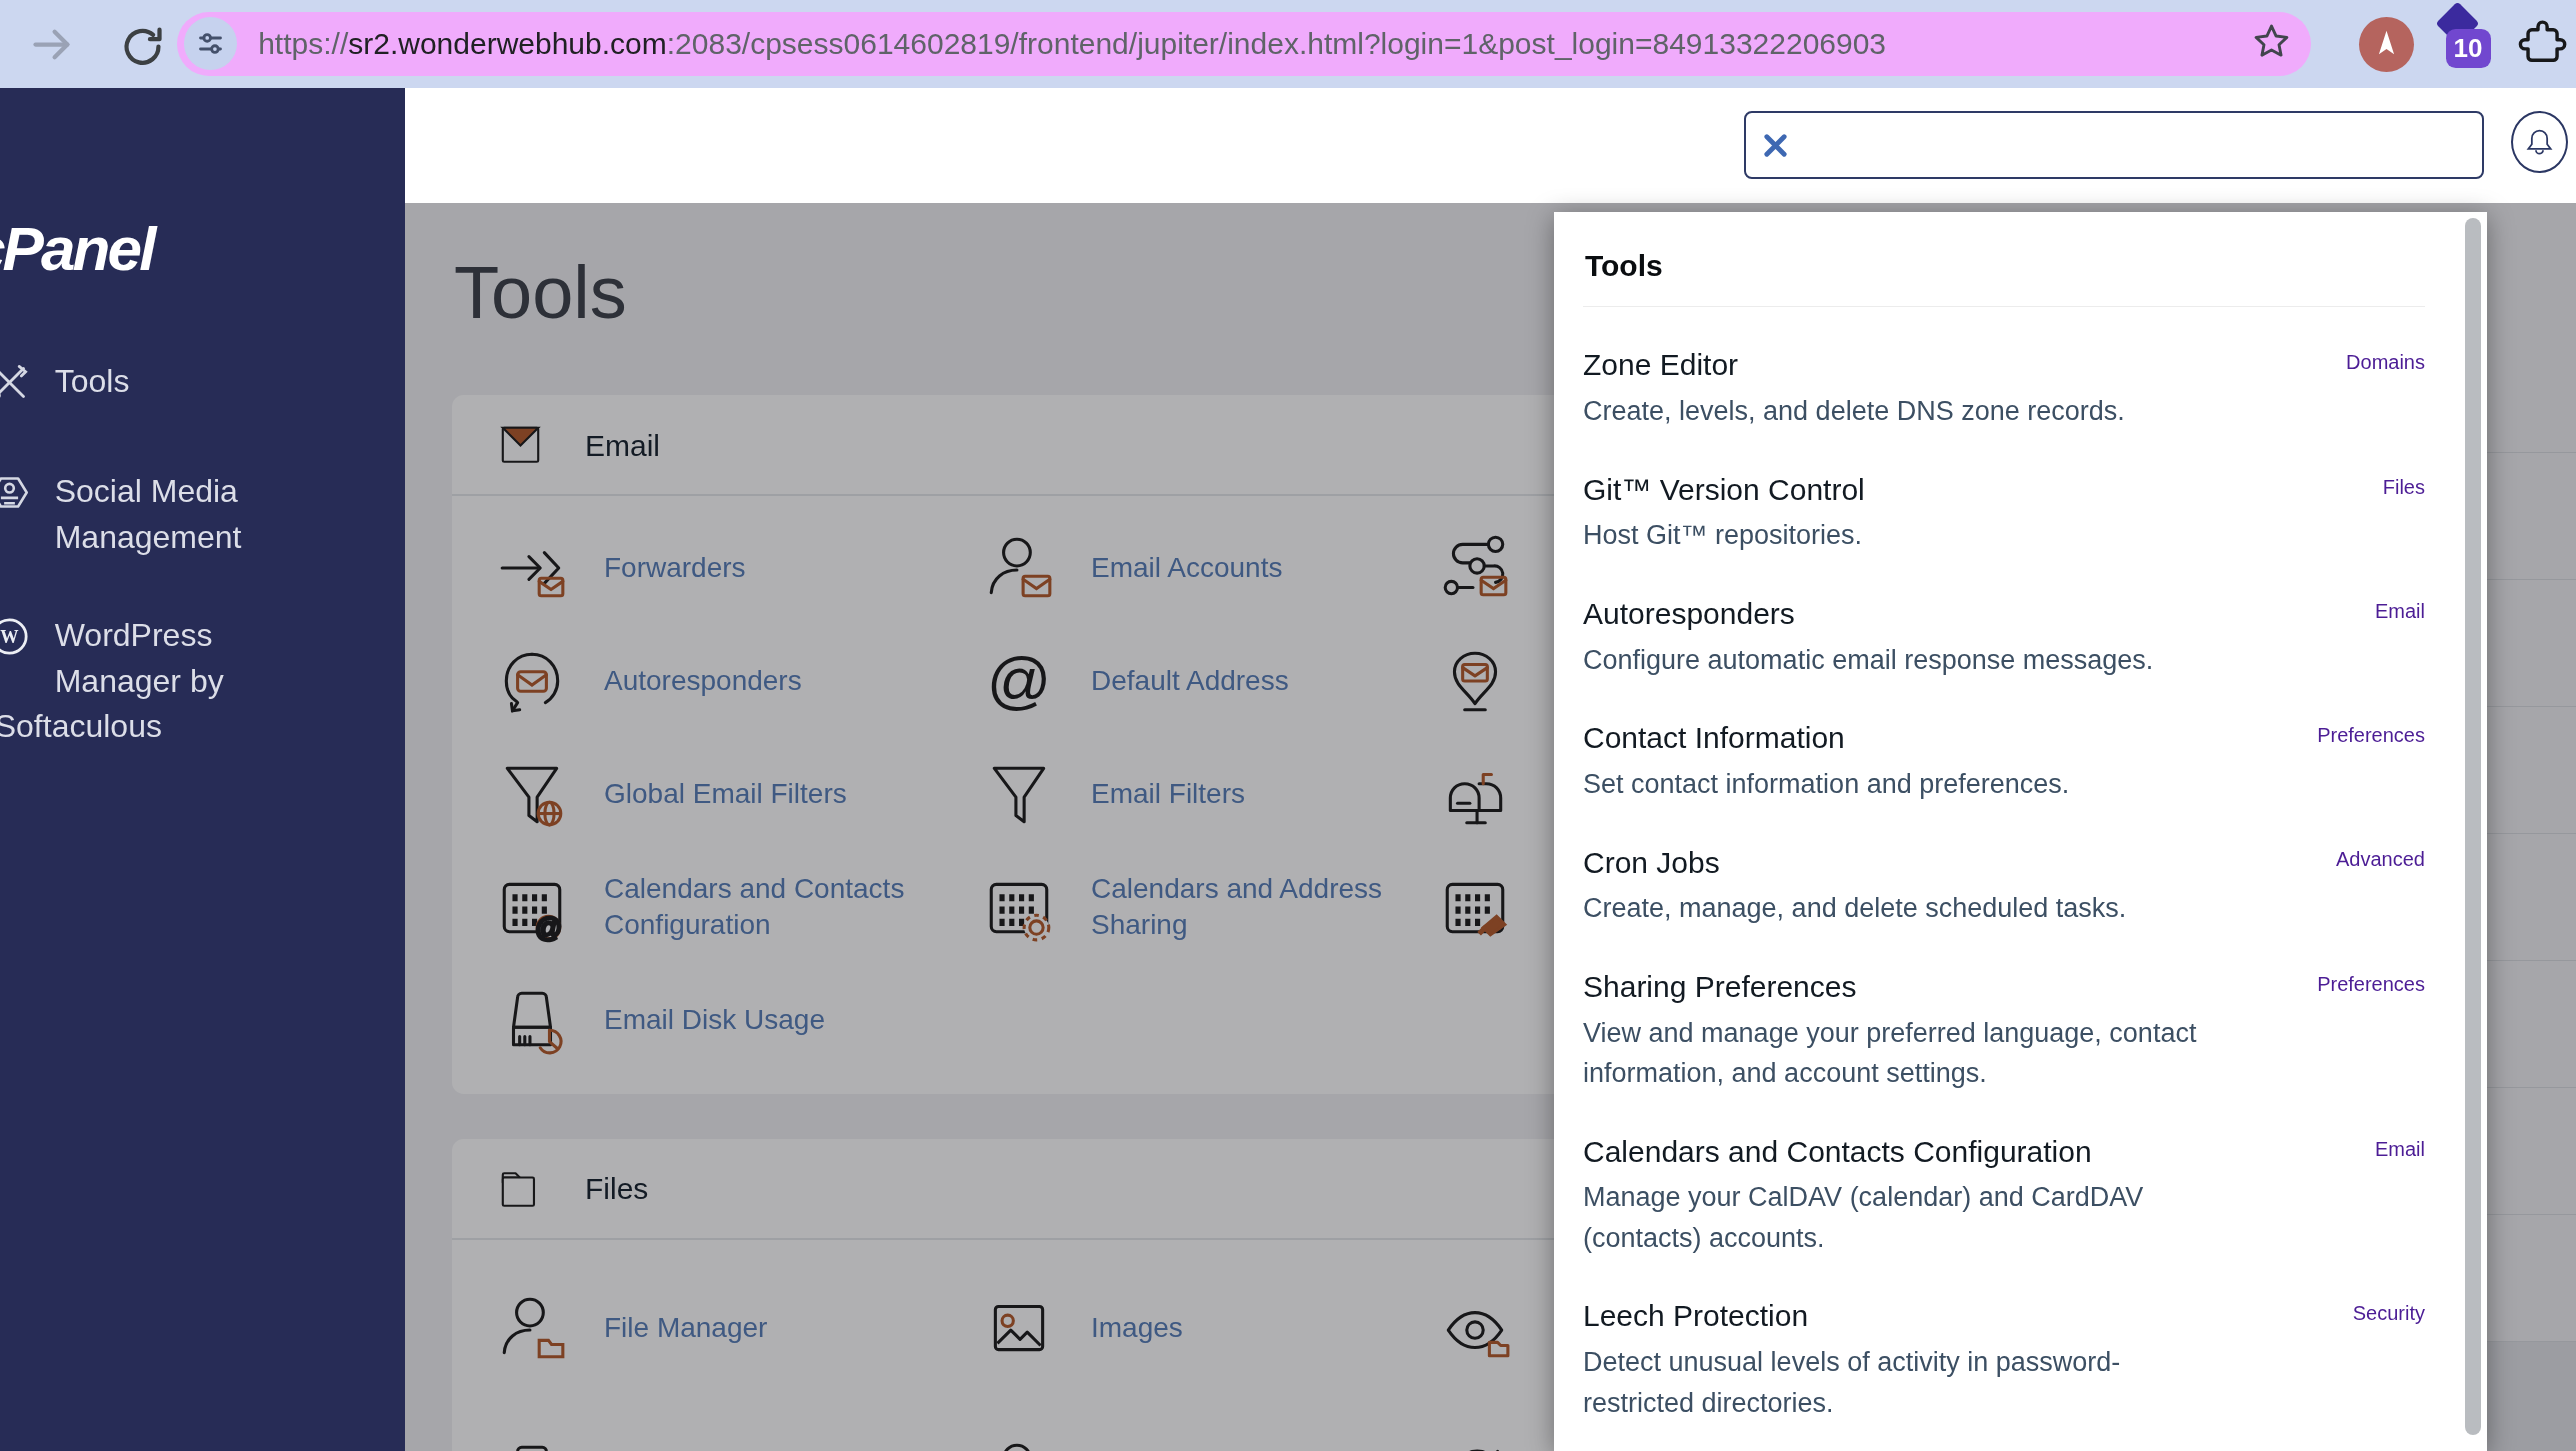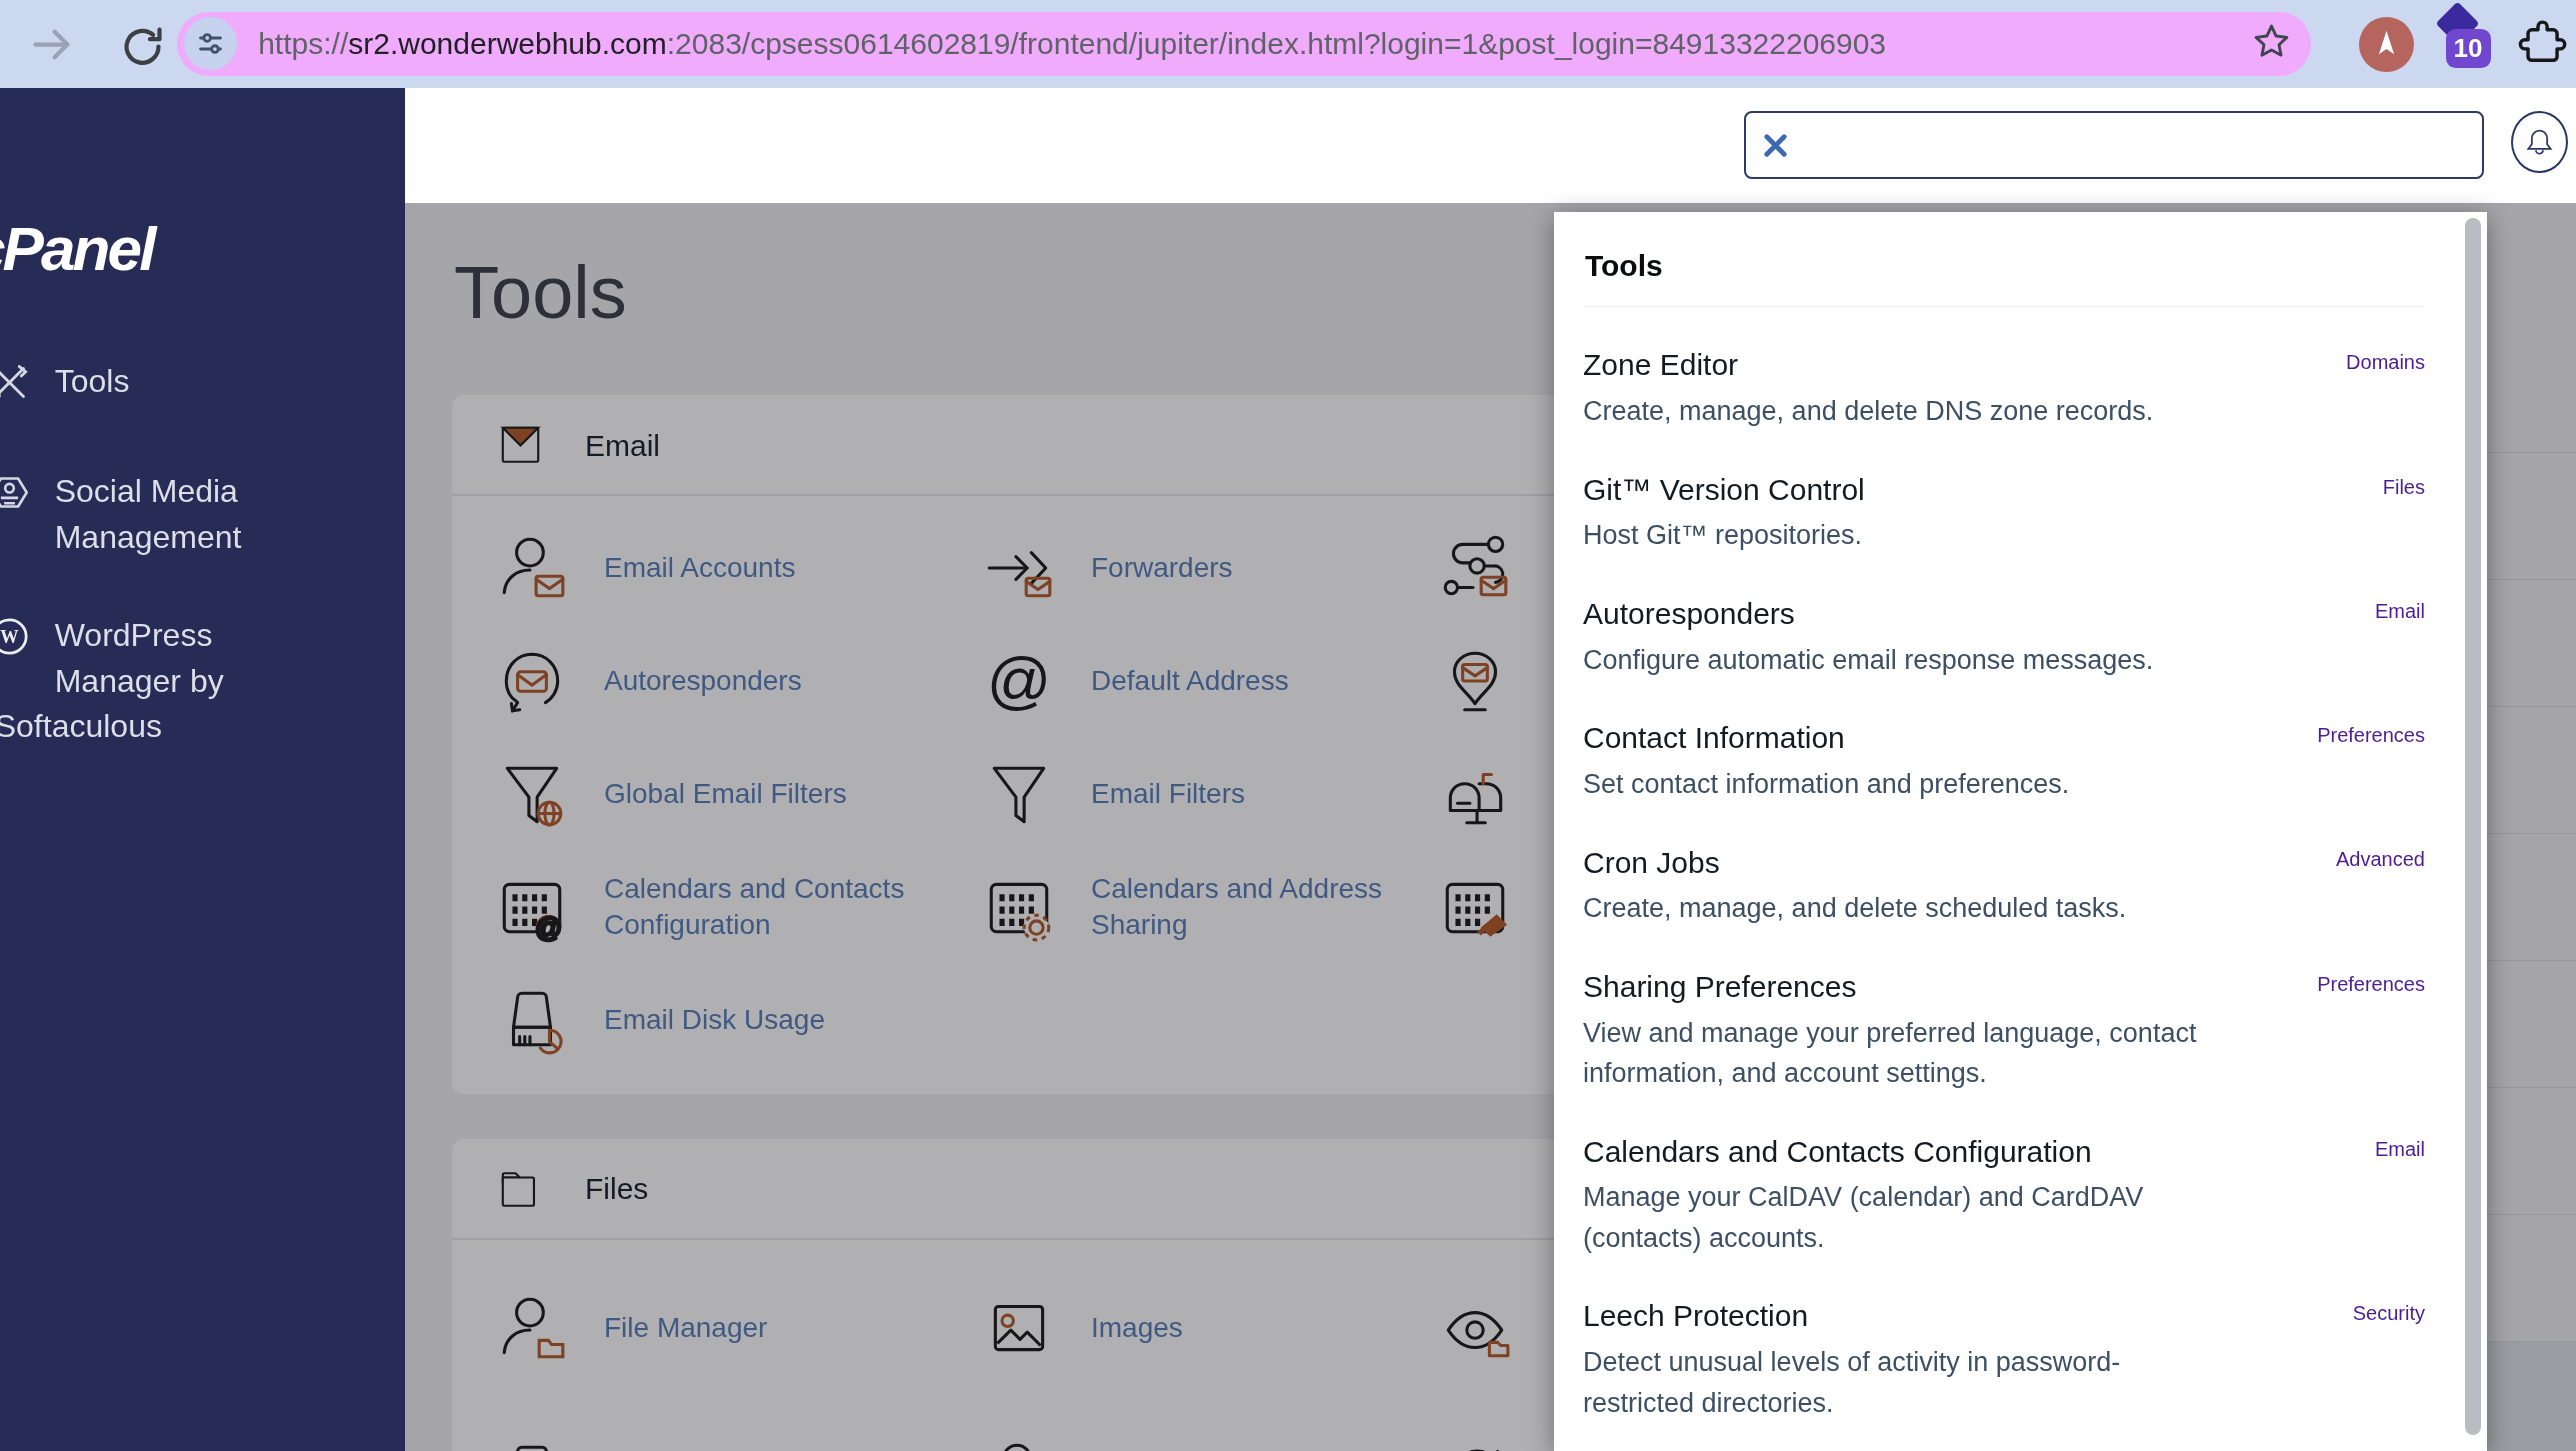--- a/index.html
+++ b/index.html
@@ -205,37 +205,37 @@
         <svg width="51" height="47" viewBox="0 0 72 64" fill="none" stroke="#1c1c1c" stroke-width="3">
             <rect x="11" y="7" width="50" height="48" rx="2" fill="#fff"></rect>
             <path d="M11 7l25 25L61 7z" fill="#b45a2a"></path>
           </svg>
         <span class="card-title">Email</span>
       </div>
       <div class="hr"></div>
       <div class="tool-grid">
 
         <div class="cell">
-          <svg width="74" height="74" viewBox="0 0 72 72" fill="none" stroke="#1c1c1c" stroke-width="3" stroke-linecap="round">
-              <circle cx="34" cy="21" r="13"></circle>
-              <path d="M9 60c1-14 12-22 25-22"></path>
-              <rect x="40" y="44" width="26" height="19" rx="2" stroke="#b45a2a"></rect>
-              <path d="M40 47l13 9 13-9" stroke="#b45a2a"></path>
-            </svg>
-          <span class="lbl">Email Accounts</span>
-        </div>
-        <div class="cell">
           <svg width="74" height="74" viewBox="0 0 72 72" fill="none" stroke="#1c1c1c" stroke-width="3" stroke-linecap="round" stroke-linejoin="round">
               <path d="M7 36h34"></path>
               <path d="M33 25l11 11-11 11"></path>
               <path d="M48 21l14 15-14 15"></path>
               <rect x="43" y="46" width="23" height="17" rx="2" stroke="#b45a2a"></rect>
               <path d="M43 49l11.5 8L66 49" stroke="#b45a2a"></path>
             </svg>
           <span class="lbl">Forwarders</span>
+        </div>
+        <div class="cell">
+          <svg width="74" height="74" viewBox="0 0 72 72" fill="none" stroke="#1c1c1c" stroke-width="3" stroke-linecap="round">
+              <circle cx="34" cy="21" r="13"></circle>
+              <path d="M9 60c1-14 12-22 25-22"></path>
+              <rect x="40" y="44" width="26" height="19" rx="2" stroke="#b45a2a"></rect>
+              <path d="M40 47l13 9 13-9" stroke="#b45a2a"></path>
+            </svg>
+          <span class="lbl">Email Accounts</span>
         </div>
         <div class="cell">
           <svg width="74" height="74" viewBox="0 0 72 72" fill="none" stroke="#1c1c1c" stroke-width="3" stroke-linecap="round">
               <circle cx="56" cy="13" r="7"></circle>
               <circle cx="38" cy="34" r="7"></circle>
               <circle cx="13" cy="55" r="6"></circle>
               <path d="M49 13H24a9 9 0 0 0 0 18h7"></path>
               <path d="M45 34h9a8 8 0 0 1 2 16"></path>
               <path d="M19 55h15"></path>
               <rect x="42" y="45" width="24" height="17" rx="2" stroke="#b45a2a"></rect>
@@ -423,21 +423,21 @@
 
   <div class="dropdown">
     <div class="dd-inner">
       <div class="dd-header">Tools</div>
 
       <div class="dd-item">
         <div class="dd-row">
             <span class="dd-title">Zone Editor</span>
             <span class="dd-cat">Domains</span>
           </div>
-        <div class="dd-desc">Create, manage, and delete DNS zone records.</div>
+        <div class="dd-desc">Create, levels, and delete DNS zone records.</div>
       </div>
       <div class="dd-item">
         <div class="dd-row">
             <span class="dd-title">Git™ Version Control</span>
             <span class="dd-cat">Files</span>
           </div>
         <div class="dd-desc">Host Git™ repositories.</div>
       </div>
       <div class="dd-item">
         <div class="dd-row">

